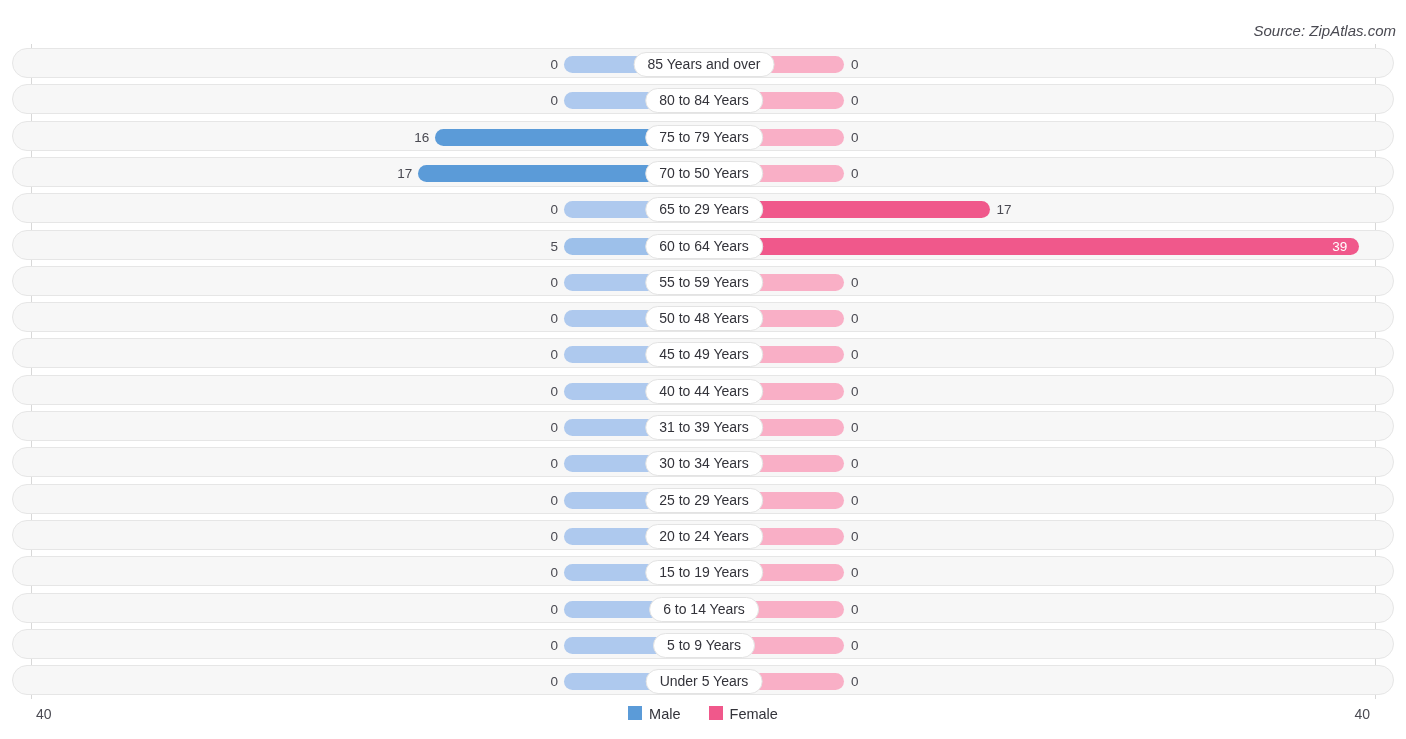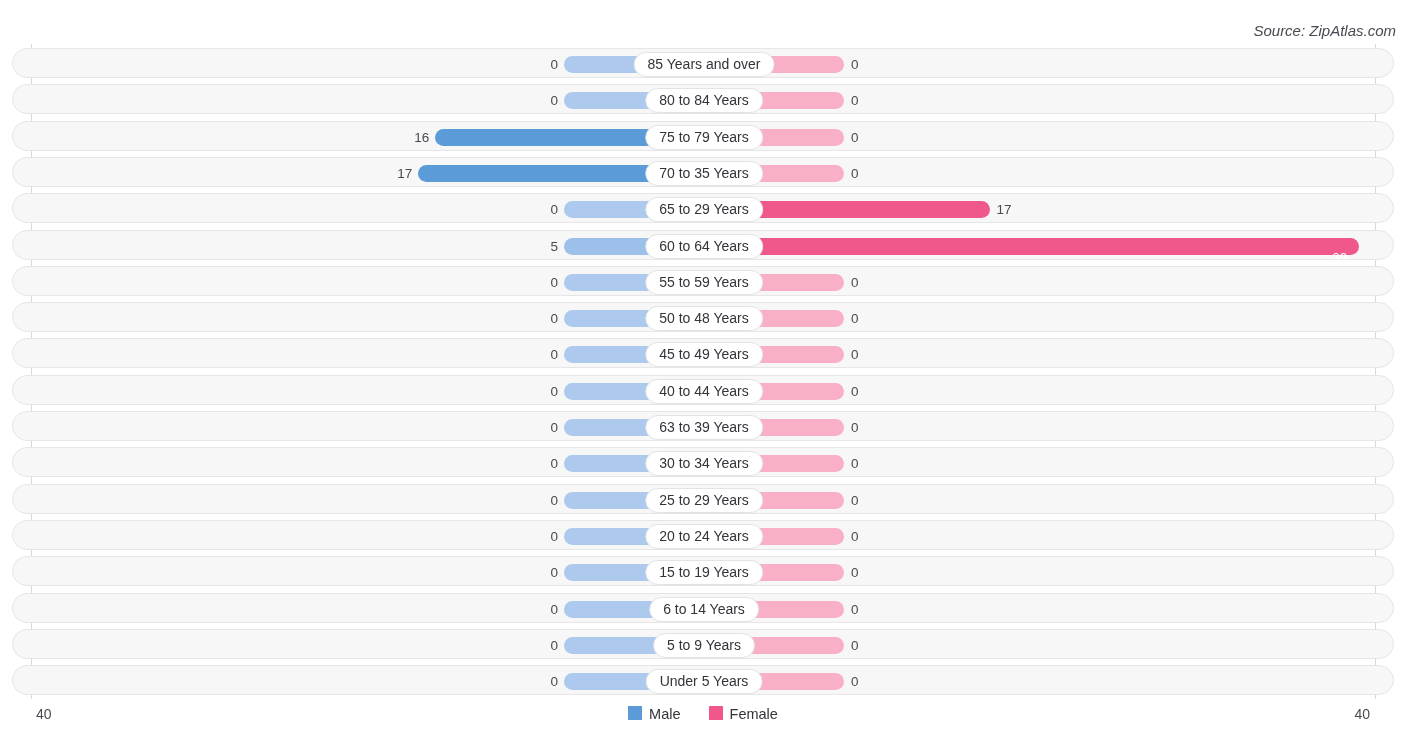--- a/index.html
+++ b/index.html
@@ -99,21 +99,21 @@
   .val {
     position: absolute;
     top: 5px;
     font-size: 13.5px;
     color: #4a4a52;
     line-height: 21px;
     white-space: nowrap;
   }
   .val-male   { text-align: right; }
   .val-female { text-align: left;  }
-  .val.inside { color: #ffffff; margin-top: 11px; }
+  .val.inside { color: #ffffff; }
 
   
   .pill {
     position: absolute;
     top: 3px;
     height: 25px;
     box-sizing: border-box;
     background: #ffffff;
     border: 1px solid #e3e3e3;
     border-radius: 13px;
@@ -205,21 +205,21 @@
           <div class="val val-female" style="width: 60px; left: 838px;">0</div>
           <div class="pill">75 to 79 Years</div>
         </div>
       </div>
       <div class="row" style="top: 112.9px;">
         <div class="row-inner">
           <div class="bar bar-male lvl-high" style="width: 285.6px; left: 405.4px;"></div>
           <div class="bar bar-female" style="width: 140px; left: 691px;"></div>
           <div class="val val-male" style="width: 60px; left: 339.4px;">17</div>
           <div class="val val-female" style="width: 60px; left: 838px;">0</div>
-          <div class="pill">70 to 35 Years</div>
+          <div class="pill">70 to 50 Years</div>
         </div>
       </div>
       <div class="row" style="top: 149.2px;">
         <div class="row-inner">
           <div class="bar bar-male" style="width: 140px; left: 551px;"></div>
           <div class="bar bar-female lvl-high" style="width: 285.6px; left: 691px;"></div>
           <div class="val val-male" style="width: 60px; left: 485px;">0</div>
           <div class="val val-female" style="width: 60px; left: 983.6px;">17</div>
           <div class="pill">65 to 29 Years</div>
         </div>
@@ -268,21 +268,21 @@
           <div class="val val-female" style="width: 60px; left: 838px;">0</div>
           <div class="pill">40 to 44 Years</div>
         </div>
       </div>
       <div class="row" style="top: 367px;">
         <div class="row-inner">
           <div class="bar bar-male" style="width: 140px; left: 551px;"></div>
           <div class="bar bar-female" style="width: 140px; left: 691px;"></div>
           <div class="val val-male" style="width: 60px; left: 485px;">0</div>
           <div class="val val-female" style="width: 60px; left: 838px;">0</div>
-          <div class="pill">63 to 39 Years</div>
+          <div class="pill">31 to 39 Years</div>
         </div>
       </div>
       <div class="row" style="top: 403.3px;">
         <div class="row-inner">
           <div class="bar bar-male" style="width: 140px; left: 551px;"></div>
           <div class="bar bar-female" style="width: 140px; left: 691px;"></div>
           <div class="val val-male" style="width: 60px; left: 485px;">0</div>
           <div class="val val-female" style="width: 60px; left: 838px;">0</div>
           <div class="pill">30 to 34 Years</div>
         </div>

